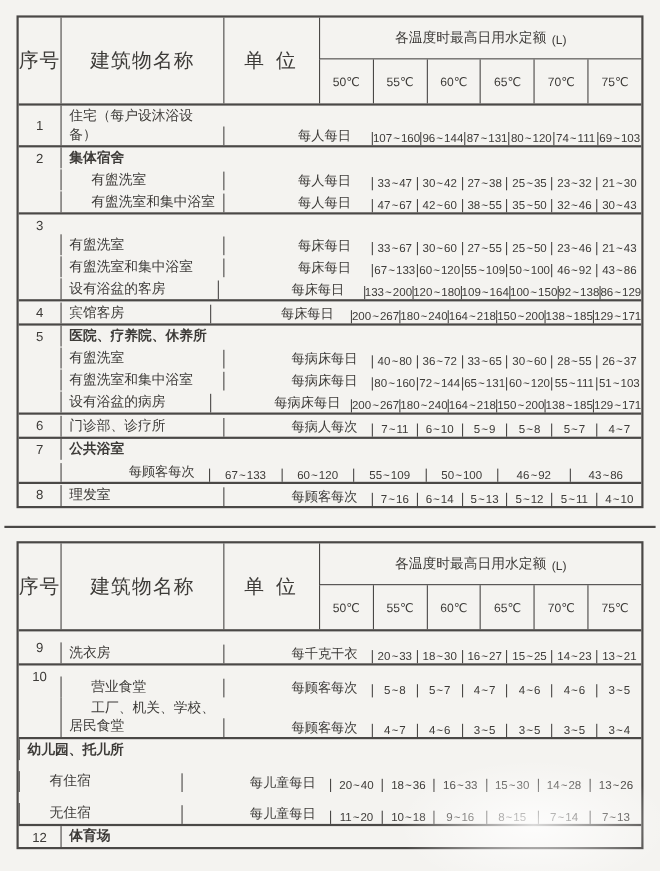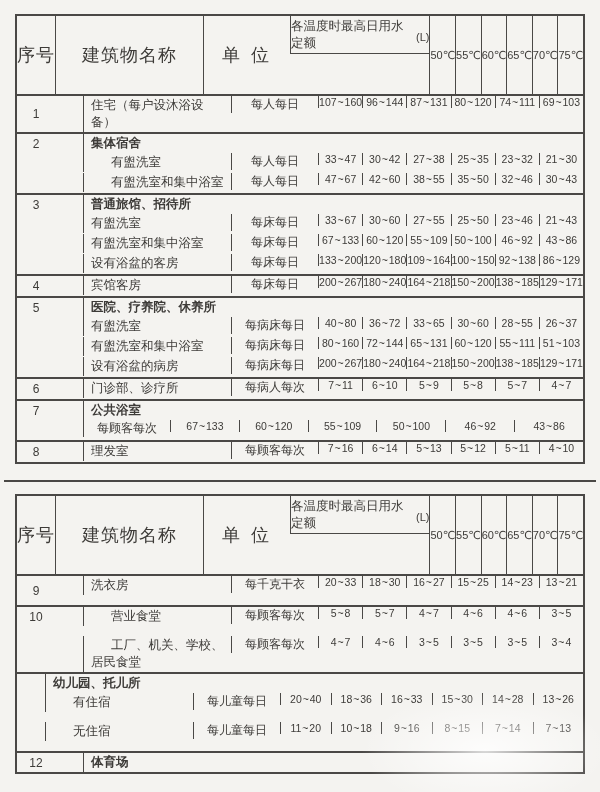--- a/index.html
+++ b/index.html
@@ -9,39 +9,39 @@
     font-family:"Liberation Sans","DejaVu Sans",sans-serif;
   }
   .twrap{margin:14px 15px 0;}
   .rule{height:2px;background:var(--bc,#4a4846);margin:16px 4px 0;}
   .tbl{border:2px solid var(--bc,#4a4846);}
   .hdr{display:flex;align-items:stretch;height:78px;border-bottom:2px solid var(--bc);}
   .hc{display:flex;align-items:center;justify-content:center;font-size:18px;letter-spacing:1px;}
   .hc.no{width:38px;}
   .hc.name{width:147px;border-left:1px solid var(--bc);}
   .hc.unit{width:86px;border-left:1px solid var(--bc);letter-spacing:3px;}
-  .quota{flex:1;display:flex;flex-direction:row;min-width:0;}
+  .quota{flex:1;display:flex;flex-direction:column;min-width:0;}
   .qt{height:37px;display:flex;align-items:center;justify-content:center;gap:5px;
       border-left:1px solid var(--bc);border-bottom:1px solid var(--bc);font-size:12.5px;}
   .qt .ql{font-size:11px;transform:translateY(2px);}
   .temps{flex:1;display:flex;}
   .tc{flex:1 1 0;display:flex;align-items:center;justify-content:center;
       border-left:1px solid var(--bc);font-size:11px;white-space:nowrap;}
   .groups{display:flex;flex-direction:column;}
   .grp{display:flex;border-top:2px solid var(--bc);}
   .groups .grp:first-child{border-top:none;}
   .gno{width:38px;display:flex;align-items:center;justify-content:center;font-size:12px;}
   .gno.top{align-items:flex-start;padding-top:3px;}
   .gbody{flex:1;display:flex;flex-direction:column;min-width:0;}
-  .r{display:flex;align-items:flex-start;min-height:var(--rh,20px);margin-left:28px;}
+  .r{display:flex;align-items:flex-end;min-height:var(--rh,20px);}
   .r.ghead{min-height:var(--th,17px);font-weight:bold;}
   .rname{width:147px;border-left:1px solid var(--bc);display:flex;align-items:center;}
   .rname .txt{width:100%;padding:1px 3px 1px 7px;font-size:12.5px;line-height:17px;}
   .rname .txt.ind{text-indent:1.6em;}
-  .runit{width:86px;border-left:1px solid var(--bc);display:flex;align-items:center;justify-content:center;font-size:12px;white-space:nowrap;}
+  .runit{width:86px;border-left:1px solid var(--bc);display:flex;align-items:center;justify-content:center;font-size:12px;white-space:nowrap;padding-left:48px;}
   .rv{flex:1 1 0;border-left:1px solid var(--bc);display:flex;align-items:center;justify-content:center;
       font-size:10.5px;white-space:nowrap;word-spacing:-2px;}
   .t1{--rh:20px;--th:17px;}
   .t2{--rh:29px;--th:18px;}
   .wm{position:absolute;left:360px;top:690px;width:250px;height:120px;pointer-events:none;
       background:radial-gradient(ellipse at center,rgba(255,255,255,0.8) 0%,rgba(255,255,255,0) 70%);}
 </style>
 </head>
 <body>
 
@@ -122,23 +122,20 @@
               <div class="rv">35 ~ 50</div>
               <div class="rv">32 ~ 46</div>
               <div class="rv">30 ~ 43</div>
             </div>
           </div>
         </div>
         <div class="grp">
           <div class="gno top">3</div>
           <div class="gbody">
             <div class="r ghead">
-              <div class="rname">
-                <div class="txt">普通旅馆、招待所</div>
-              </div>
               <div class="runit"></div>
               <div class="rv"></div>
               <div class="rv"></div>
               <div class="rv"></div>
               <div class="rv"></div>
               <div class="rv"></div>
               <div class="rv"></div>
             </div>
             <div class="r">
               <div class="rname">

